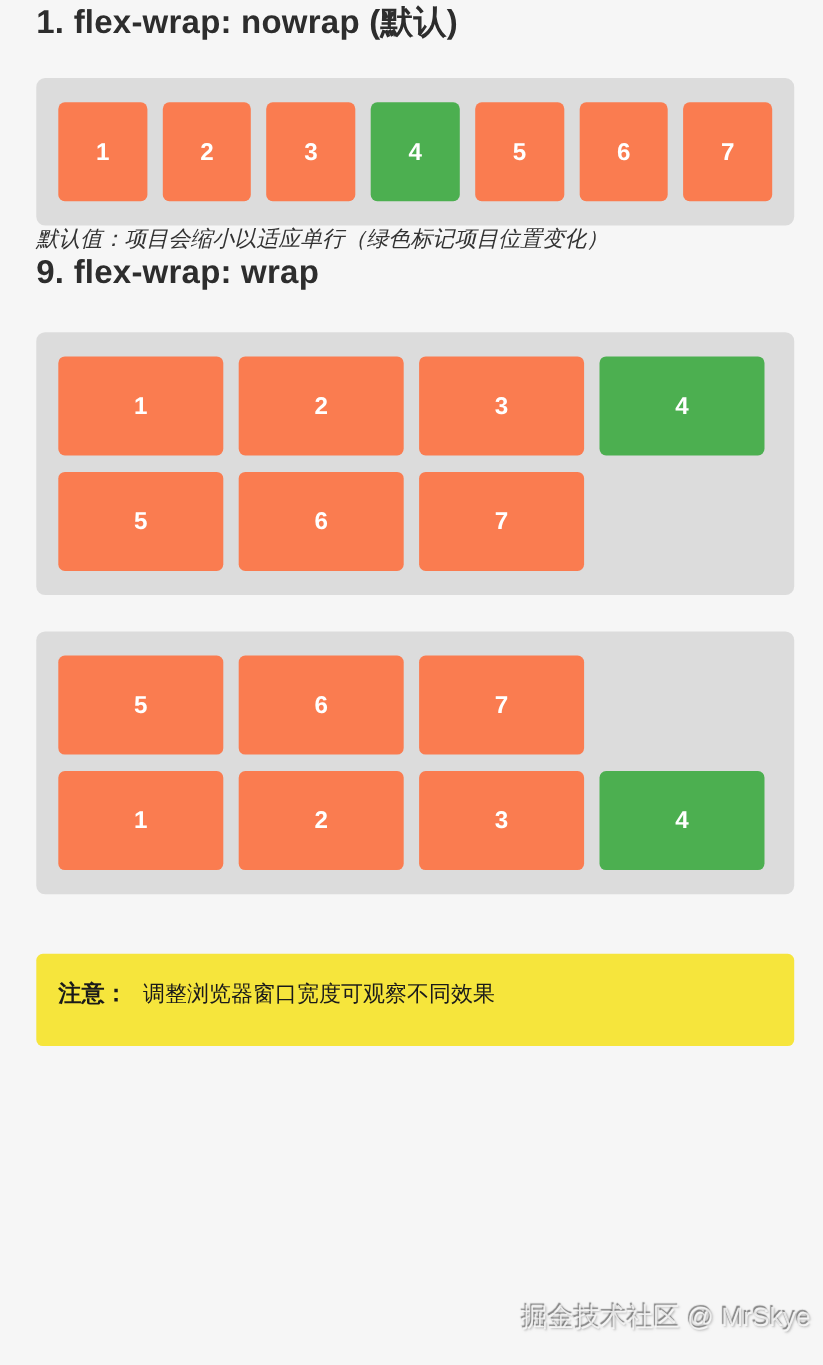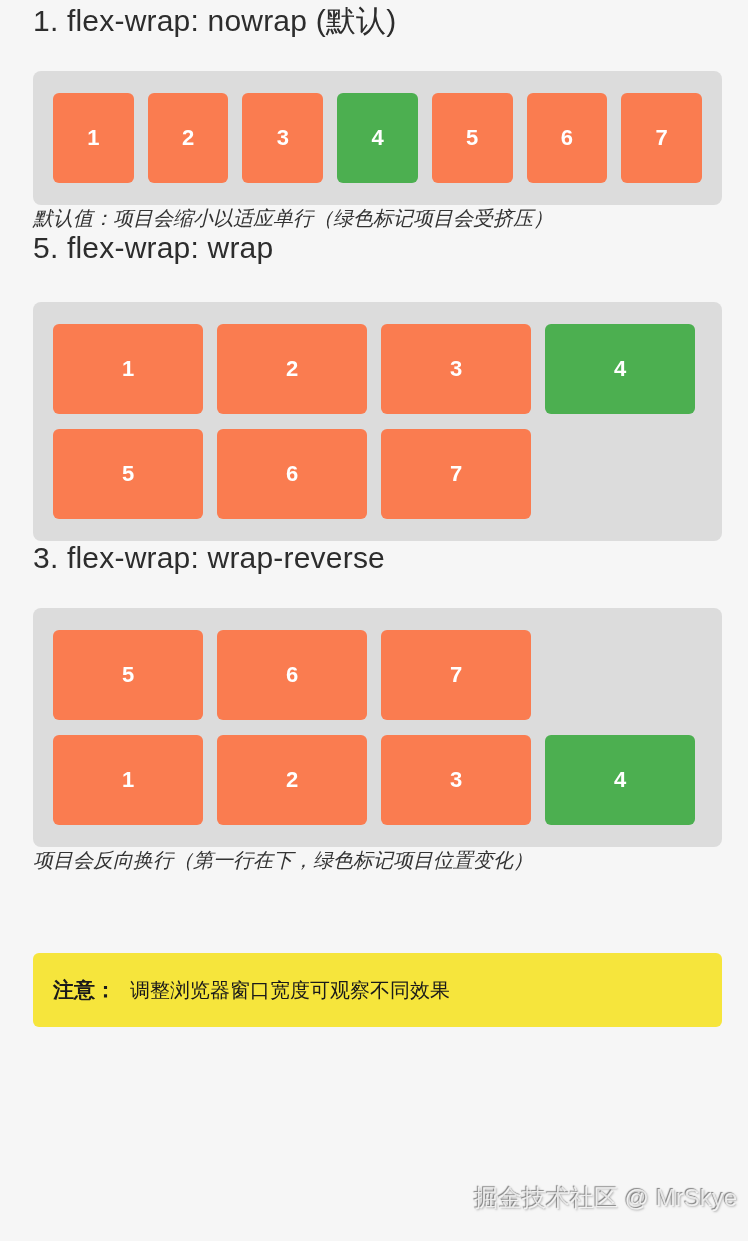--- a/index.html
+++ b/index.html
@@ -11,21 +11,21 @@
     background: #f6f6f6;
     font-family: "Liberation Sans", "DejaVu Sans", sans-serif;
     box-sizing: border-box;
     padding: 4px 26px 0 33px;
   }
   main { width: 689px; }
 
   h2.section-title {
     margin: 0;
     font-size: 30px;
-    font-weight: 400;
+    font-weight: 700;
     line-height: 34px;
     color: #2d2d2d;
     letter-spacing: 0.2px;
   }
   .title-1 { margin-top: 2px; }
   .title-2 { margin-top: 56px; }
   .title-3 { margin-top: 57px; }
 
   .container {
     background: #dcdcdc;
@@ -57,24 +57,24 @@
     font-style: italic;
     font-size: 20px;
     line-height: 26px;
     color: #333333;
   }
   .caption-1 { margin-top: 31px; }
   .caption-2 { margin-top: 31px; }
   .caption-3 { margin-top: 37px; }
 
   .note {
-    margin-top: 80px;
+    margin-top: 54px;
     background: #f6e53c;
     border-radius: 6px;
-    padding: 24px 20px 24px 20px;
+    padding: 24px 20px 34px 20px;
     font-size: 20px;
     line-height: 26px;
     color: #1a1a1a;
   }
   .note-label { font-weight: 700; font-size: 21px; margin-right: 14px; }
   .note-text { font-weight: 400; }
 
   .watermark {
     position: absolute;
     top: 1182px;
@@ -99,56 +99,54 @@
         <div class="row nowrap">
           <div class="box" style="background: rgb(250, 124, 80);">1</div>
           <div class="box" style="background: rgb(250, 124, 80);">2</div>
           <div class="box" style="background: rgb(250, 124, 80);">3</div>
           <div class="box" style="background: rgb(76, 175, 80);">4</div>
           <div class="box" style="background: rgb(250, 124, 80);">5</div>
           <div class="box" style="background: rgb(250, 124, 80);">6</div>
           <div class="box" style="background: rgb(250, 124, 80);">7</div>
         </div>
       </div>
-    <p class="caption caption-1">默认值：项目会缩小以适应单行（绿色标记项目会受挤压）</p>
+    <p class="caption caption-1">默认值：项目会缩小以适应单行（绿色标记项目位置变化）</p>
   </section>
 
   <section>
-    <h2 class="section-title title-2">5. flex-wrap: wrap</h2>
+    <h2 class="section-title title-2">9. flex-wrap: wrap</h2>
     <div class="container container-2">
         <div class="row">
           <div class="box" style="background: rgb(250, 124, 80);">1</div>
           <div class="box" style="background: rgb(250, 124, 80);">2</div>
           <div class="box" style="background: rgb(250, 124, 80);">3</div>
           <div class="box" style="background: rgb(76, 175, 80);">4</div>
         </div>
         <div class="row">
           <div class="box" style="background: rgb(250, 124, 80);">5</div>
           <div class="box" style="background: rgb(250, 124, 80);">6</div>
           <div class="box" style="background: rgb(250, 124, 80);">7</div>
         </div>
       </div>
   </section>
 
   <section>
-    <h2 class="section-title title-3">3. flex-wrap: wrap-reverse</h2>
     <div class="container container-3">
         <div class="row">
           <div class="box" style="background: rgb(250, 124, 80);">5</div>
           <div class="box" style="background: rgb(250, 124, 80);">6</div>
           <div class="box" style="background: rgb(250, 124, 80);">7</div>
         </div>
         <div class="row">
           <div class="box" style="background: rgb(250, 124, 80);">1</div>
           <div class="box" style="background: rgb(250, 124, 80);">2</div>
           <div class="box" style="background: rgb(250, 124, 80);">3</div>
           <div class="box" style="background: rgb(76, 175, 80);">4</div>
         </div>
       </div>
-    <p class="caption caption-3">项目会反向换行（第一行在下，绿色标记项目位置变化）</p>
   </section>
 
   <div class="note">
     <span class="note-label">注意：</span><span class="note-text">调整浏览器窗口宽度可观察不同效果</span>
   </div>
 
 </main>
 
 <div class="watermark">掘金技术社区 @ MrSkye</div>
 

